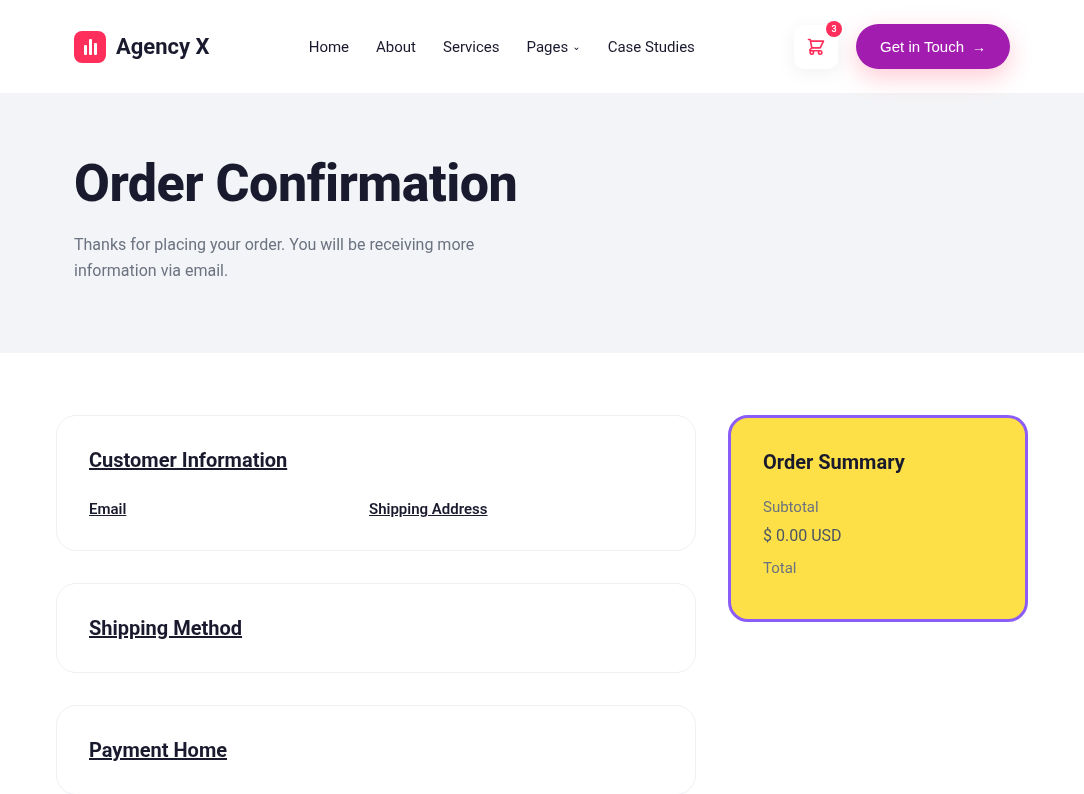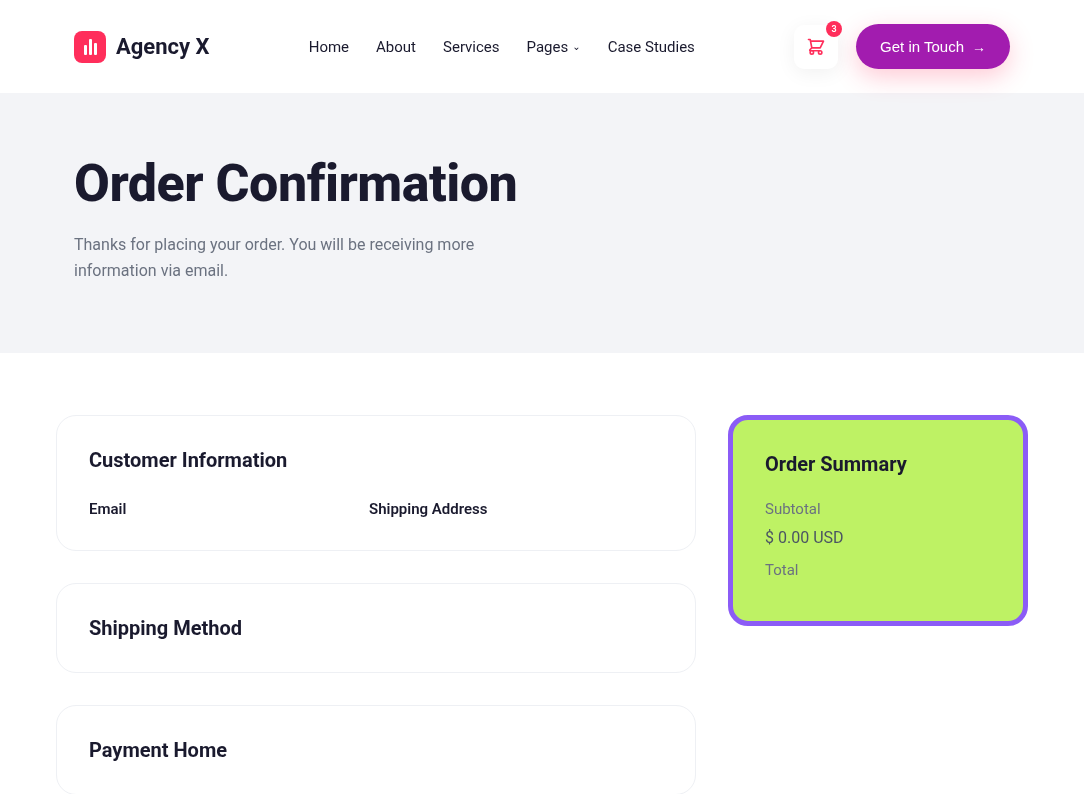--- a/index.html
+++ b/index.html
@@ -145,20 +145,21 @@
       flex: 1;
       display: flex;
       flex-direction: column;
       gap: 32px;
     }
     .card {
       background: #ffffff;
       border: 1px solid #eef0f4;
       border-radius: 20px;
       padding: 32px;
+      text-decoration: underline;
     }
     .card-title {
       font-size: 20px;
       font-weight: 700;
       color: #1a1a2e;
       margin-bottom: 28px;
     }
     .card-title-only {
       font-size: 20px;
       font-weight: 700;
@@ -173,22 +174,22 @@
       font-weight: 600;
       color: #1a1a2e;
     }
     .info-col:first-child {
       min-width: 200px;
     }
     .sidebar-column {
       width: 300px;
     }
     .summary-card {
-      background: #bef264;
-      border: 5px solid #8b5cf6;
+      background: #fde047;
+      border: 3px solid #8b5cf6;
       border-radius: 20px;
       padding: 32px;
     }
     .summary-title {
       font-size: 20px;
       font-weight: 700;
       color: #1a1a2e;
       margin-bottom: 24px;
     }
     .summary-row {

